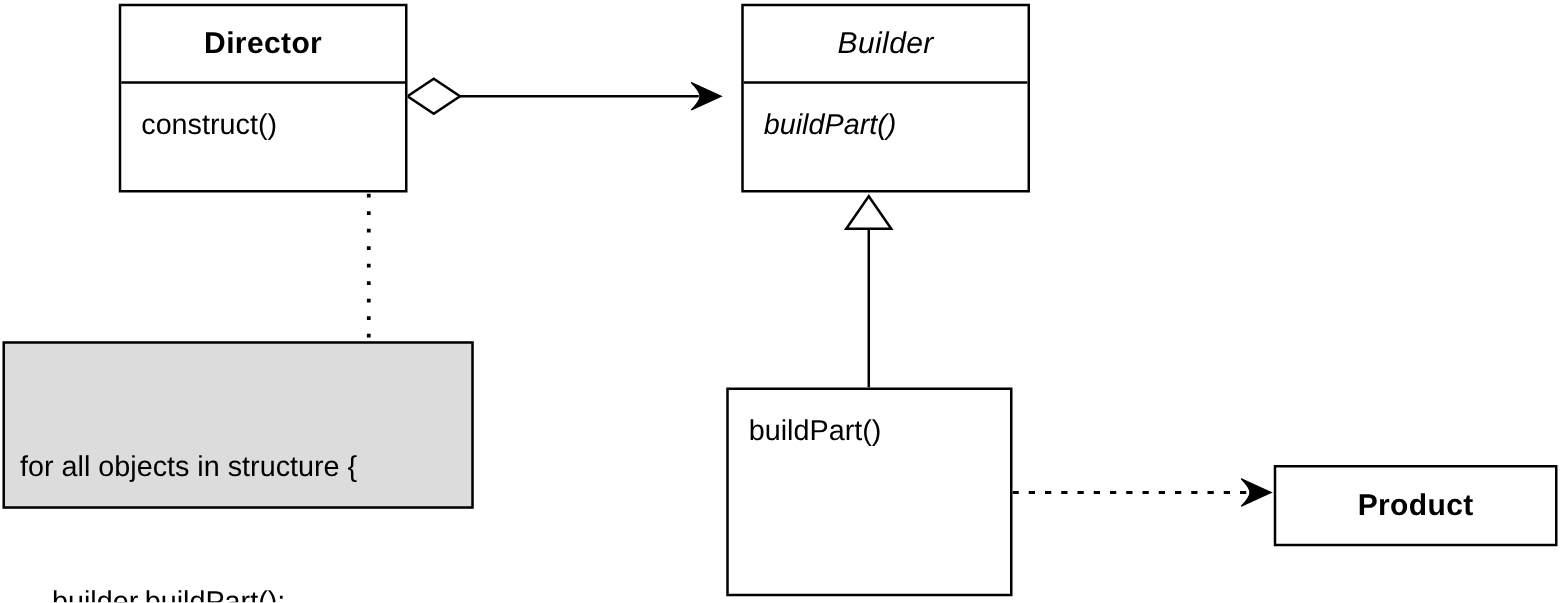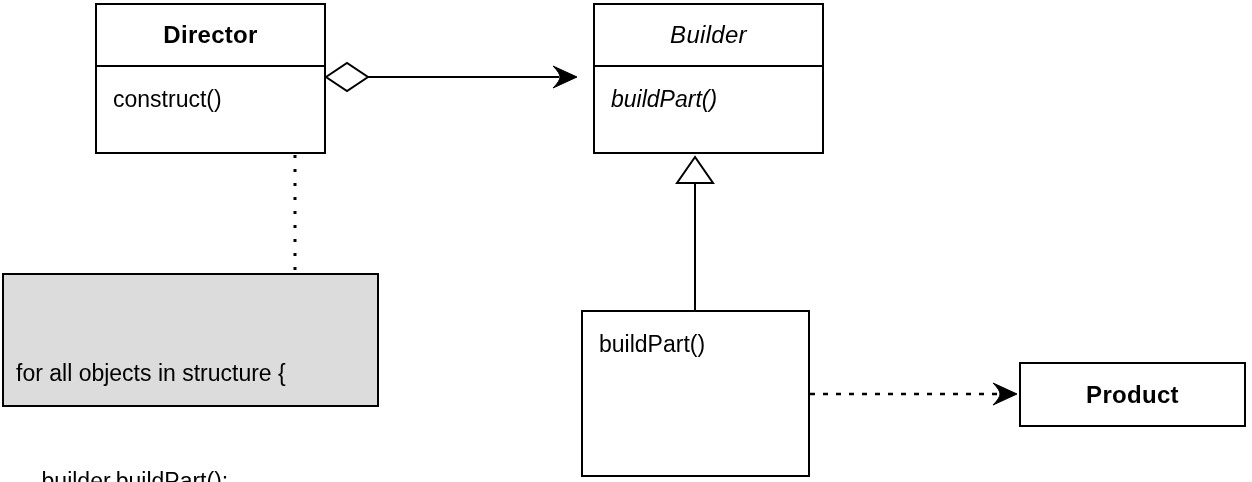--- a/index.html
+++ b/index.html
@@ -47,21 +47,21 @@
     font-weight:bold;font-size:24px;letter-spacing:0.3px;
     height:100%;
   }
   
   .box-director{left:95px;top:3px;width:231px;height:151px;}
   .box-director .class-header{height:62px;}
   .box-builder{left:593px;top:3px;width:231px;height:151px;}
   .box-builder .class-header{height:62px;}
   .box-concrete{left:581px;top:310px;width:229px;height:167px;}
   .box-concrete .class-header{height:65px;}
-  .box-product{left:1019px;top:362px;width:227px;height:65px;}
+  .box-product{left:1019px;top:372px;width:227px;height:65px;}
   .note-box{
     position:absolute;
     left:2px;top:273px;width:377px;height:134px;
     box-sizing:border-box;
     border:2px solid var(--line);
     background:var(--note-bg);
     font-size:23px;
     line-height:36px;
     padding:8px 0 0 12px;
     white-space:pre;

